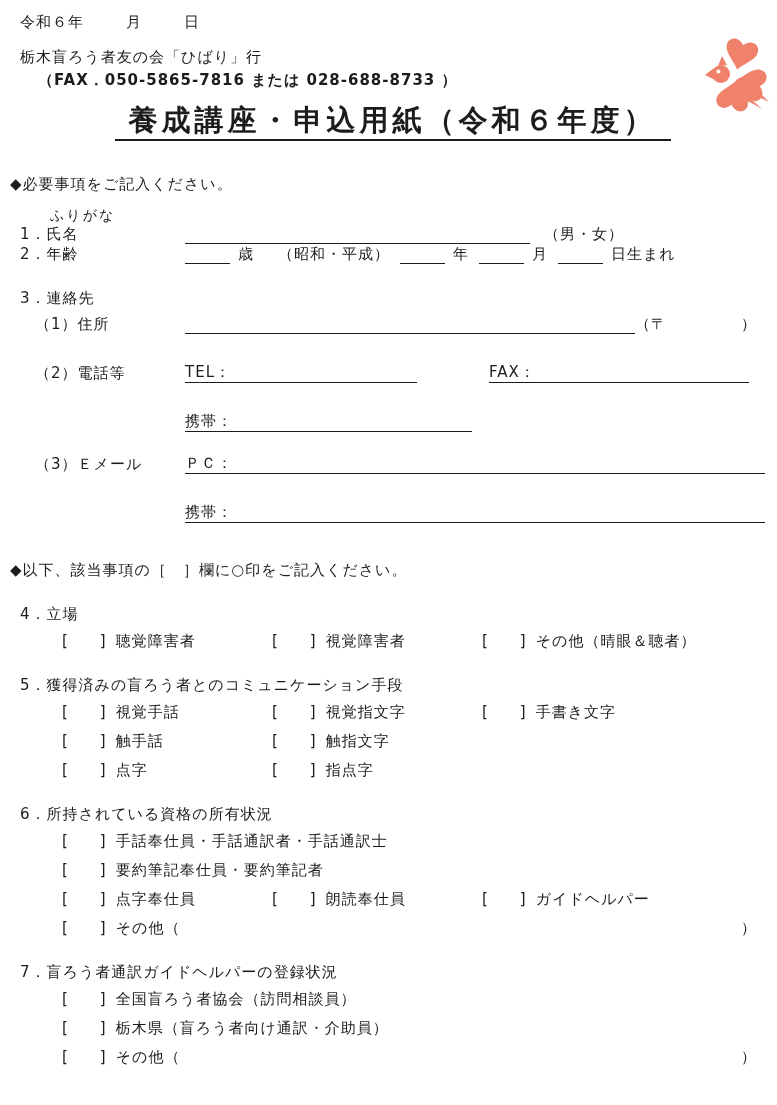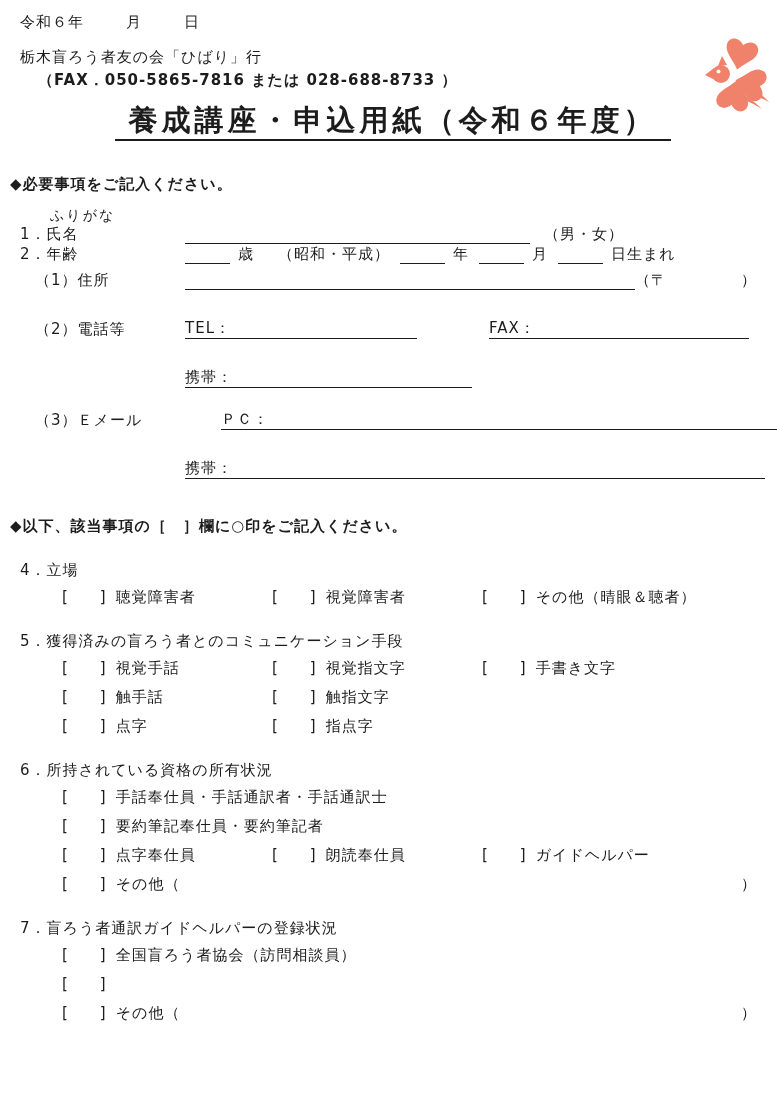--- a/index.html
+++ b/index.html
@@ -15,33 +15,33 @@
   .addressee{margin-top:16px;}
   .fax-note{margin-top:4px;margin-left:18px;font-weight:bold;}
   .logo{position:absolute;top:36px;right:8px;width:64px;height:80px;}
   
   .title-wrap{text-align:center;margin-top:16px;}
   .title{
     display:inline-block;font-weight:bold;font-size:29px;letter-spacing:4px;
     border-bottom:2px solid #1c1c1c;padding:0 14px 5px 14px;line-height:28px;
   }
   
-  .note{margin-left:-10px;font-weight:bold;}
+  .note{margin-left:-10px;}
   .note1{margin-top:34px;}
   .note2{margin-top:38px;}
   
   .q-head{margin-top:24px;line-height:20px;}
   .q-label{width:165px;flex:none;line-height:20px;}
   .q-label.sub{padding-left:15px;box-sizing:border-box;}
   .q1-row{margin-top:30px;position:relative;}
   .furigana{position:absolute;top:-14px;left:30px;font-size:14px;letter-spacing:2px;line-height:10px;}
   .q2-row{}
   .q3-row1{margin-top:6px;}
   .gap-row{margin-top:27px;}
-  .gap-row2{margin-top:20px;gap:36px;}
+  .gap-row2{margin-top:20px;}
   .blank{border-bottom:1px solid #1c1c1c;height:19px;flex:none;}
   .field{border-bottom:1px solid #1c1c1c;display:flex;align-items:flex-end;height:21px;flex:none;}
   .w-name{width:345px;}
   .w-age{width:45px;}
   .w-addr{width:450px;}
   .w-tel{width:232px;text-align:right;}
   .w-fax{width:260px;}
   .w-mob1{width:287px;}
   .w-wide{width:580px;}
   .indent{margin-left:165px;}.sp8{width:8px;flex:none;}.sp10{width:10px;flex:none;}
@@ -113,20 +113,21 @@
       <span class="sp10"></span>
     <span class="blank w-age"></span>
       <span class="sp8"></span>
     <span>月</span>
       <span class="sp10"></span>
     <span class="blank w-age"></span>
       <span class="sp8"></span>
     <span>日生まれ</span>
   </div>
 
+  <div class="q-head">3．連絡先</div>
 
   <div class="row q3-row1">
     <span class="q-label sub">（1）住所</span>
     <span class="blank w-addr"></span>
     <span>（〒</span>
     <span class="spacer"></span>
     <span class="pclose">）</span>
   </div>
 
   <div class="row gap-row">
@@ -326,20 +327,21 @@
       <span class="olabel">全国盲ろう者協会（訪問相談員）</span>
     </span>
   </div>
   <div class="row optrow">
     <span class="slot grow">
       <span class="bk">
           <span>[</span>
           <span class="gap"></span>
           <span>]</span>
         </span>
+      <span class="olabel">栃木県（盲ろう者向け通訳・介助員）</span>
     </span>
   </div>
   <div class="row optrow">
     <span class="slot grow">
       <span class="bk">
           <span>[</span>
           <span class="gap"></span>
           <span>]</span>
         </span>
       <span class="olabel">その他（</span>

